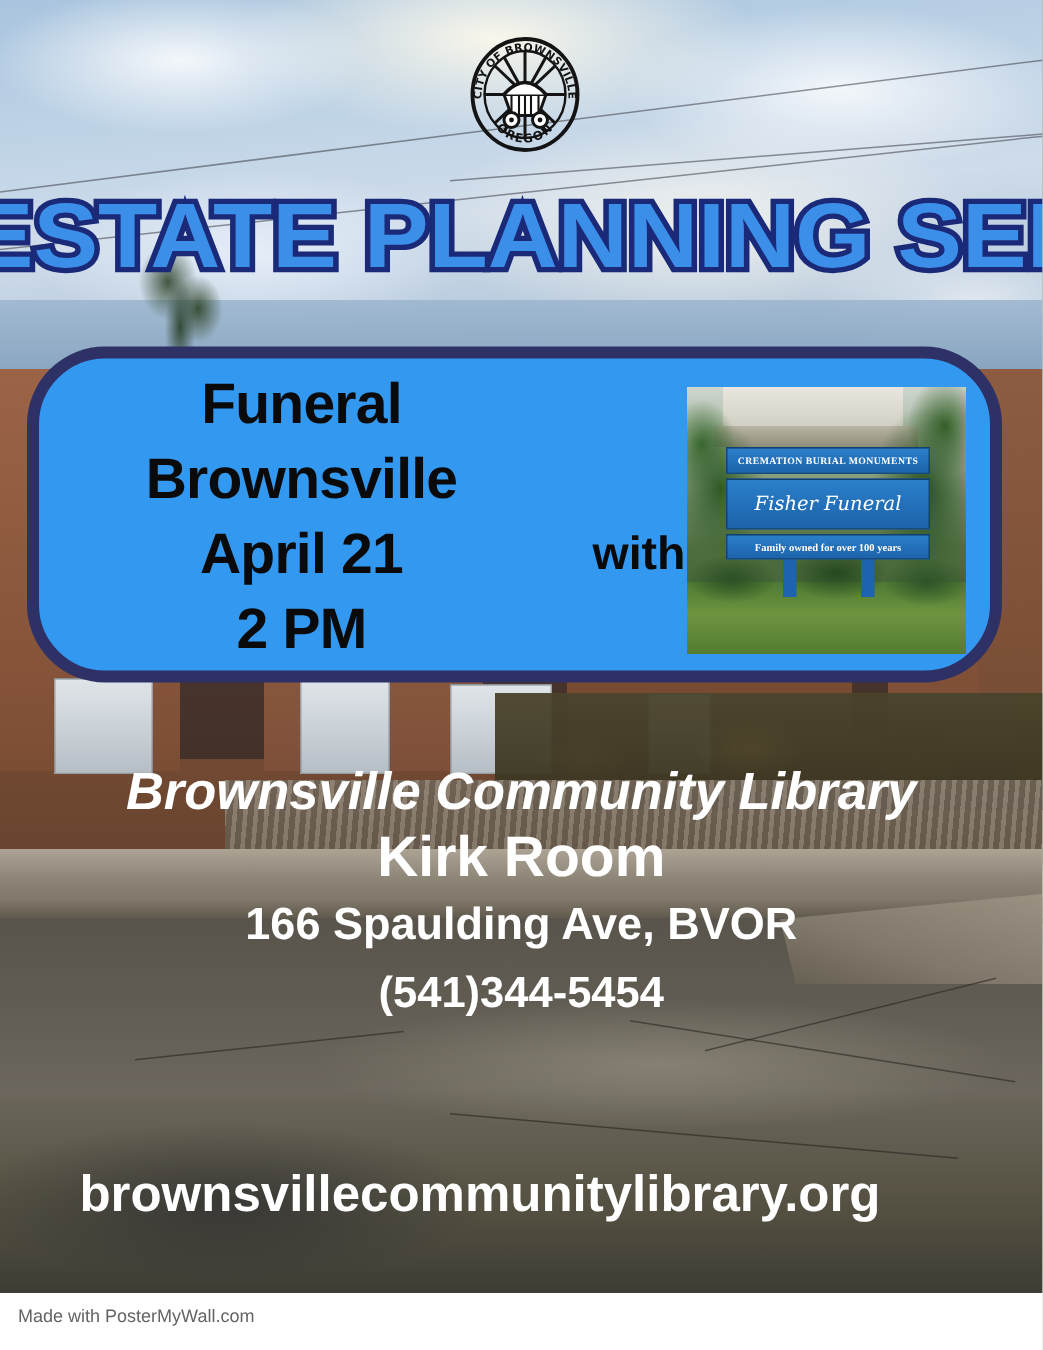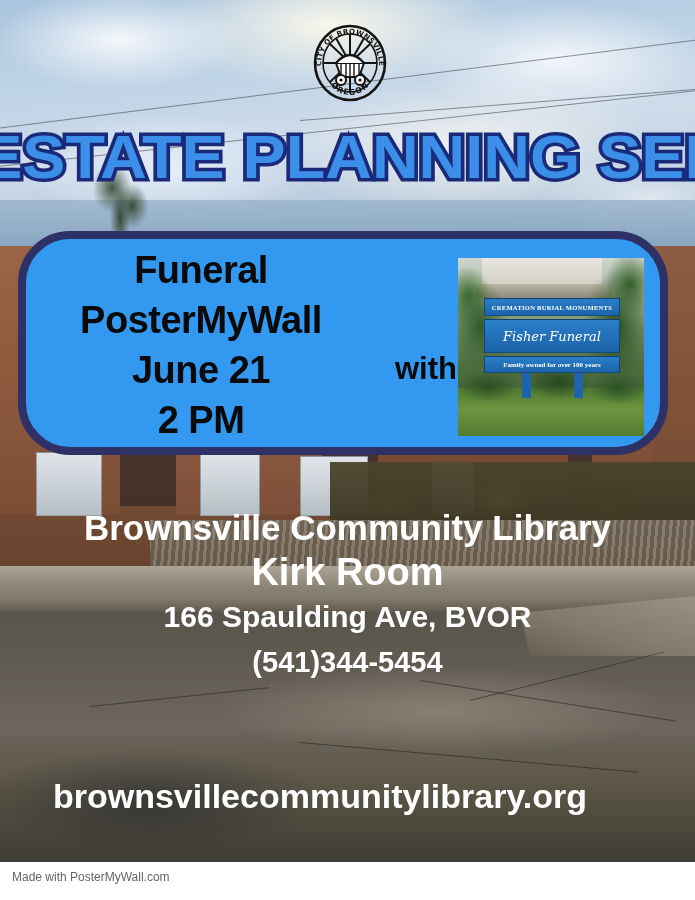--- a/index.html
+++ b/index.html
@@ -297,21 +297,21 @@
   
   .venue {
     position: absolute;
     left: 0; top: 505px;
     width: 695px;
     text-align: center;
     color: #ffffff;
     font-family: "Liberation Sans Narrow", "Liberation Sans", sans-serif;
     font-weight: bold;
   }
-  .venue .l1 { font-size: 35px; line-height: 45px; }
+  .venue .l1 { font-size: 35px; line-height: 45px; font-style: italic; }
   .venue .l2 { font-size: 38px; line-height: 44px; }
   .venue .l3 { font-size: 30px; line-height: 46px; }
   .venue .l4 { font-size: 29px; line-height: 44px; }
 
   .website {
     position: absolute;
     left: 0; top: 775px;
     width: 640px;
     text-align: center;
     color: #ffffff;
@@ -411,22 +411,22 @@
     </svg>
   </div>
 
   <div class="headline">ESTATE PLANNING SERIES</div>
 
   <div class="callout">
     <div class="callout-inner">
 
       <div class="event-lines">
         <div>Funeral</div>
-        <div>PosterMyWall</div>
-        <div>June 21</div>
+        <div>Brownsville</div>
+        <div>April 21</div>
         <div>2 PM</div>
       </div>
 
       <div class="with-word">with</div>
 
       <div class="sign-photo">
         <div class="sp-house"></div>
         <div class="sp-roof"></div>
         <div class="sp-hedge-l"></div>
         <div class="sp-hedge-r"></div>

